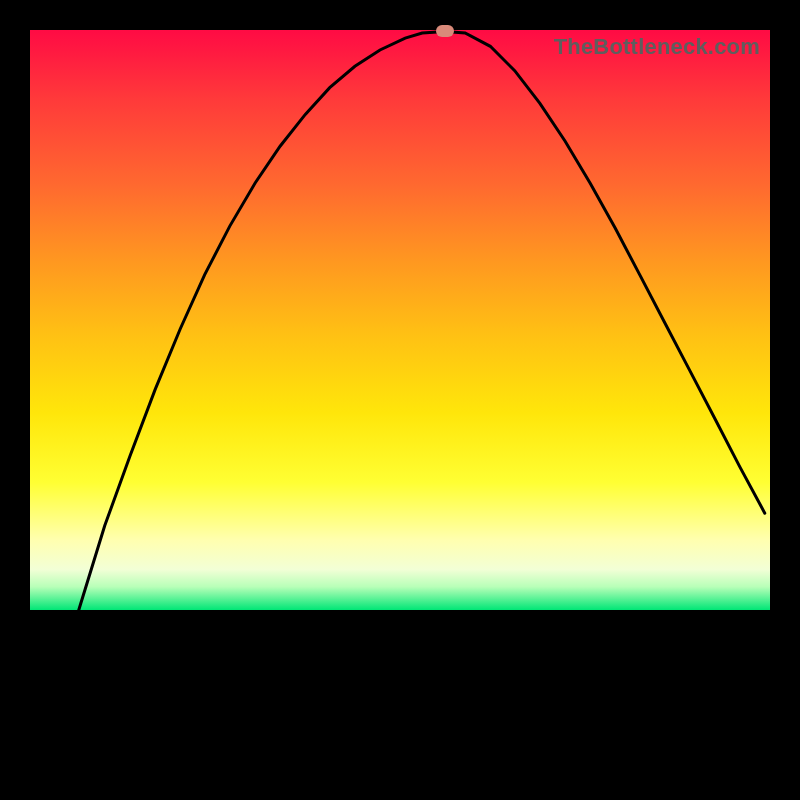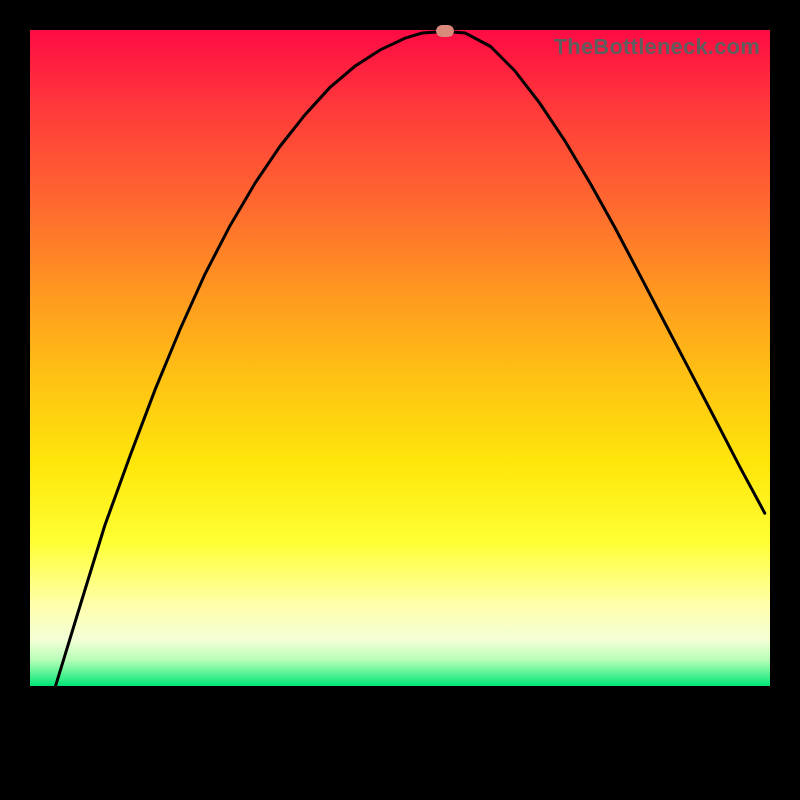--- a/index.html
+++ b/index.html
@@ -8,21 +8,21 @@
     position: relative;
     width: 800px;
     height: 800px;
     background: #000;
   }
   .plot-area {
     position: absolute;
     left: 30px;
     top: 30px;
     width: 740px;
-    height: 656px;
+    height: 580px;
     background: linear-gradient(to bottom,
       #ff0b44 0%,
       #ff3a3a 12%,
       #ff6a2f 27%,
       #ff9820 40%,
       #ffbf14 52%,
       #ffe60a 66%,
       #ffff33 78%,
       #ffffb0 88%,
       #f2ffd6 93%,

